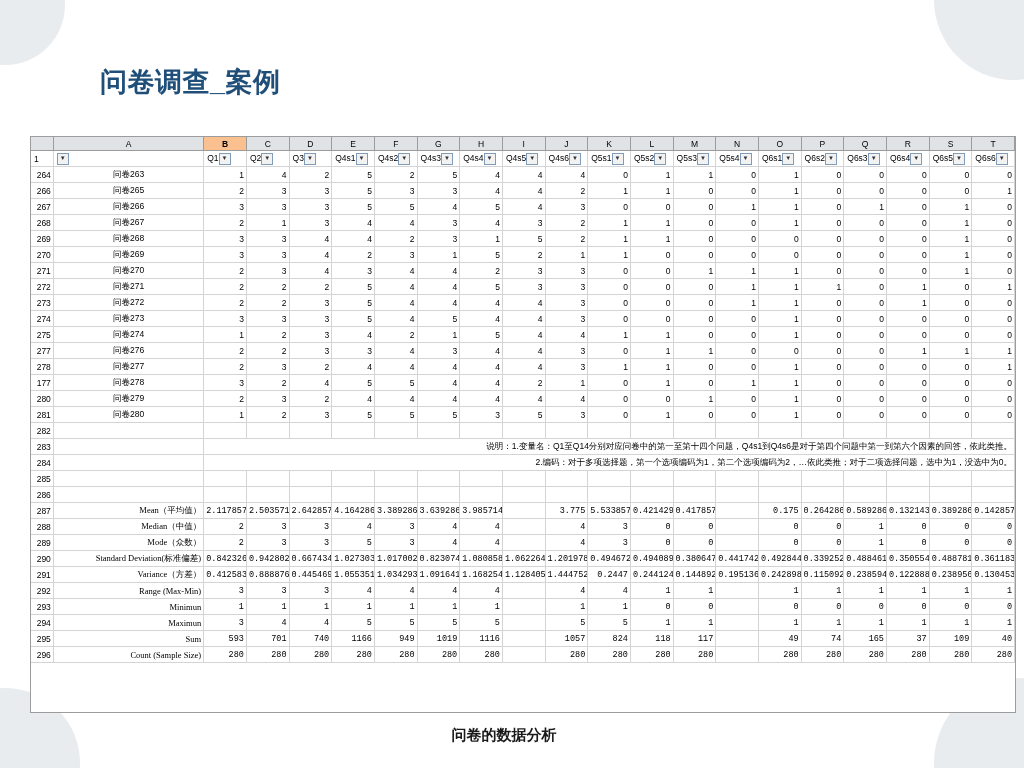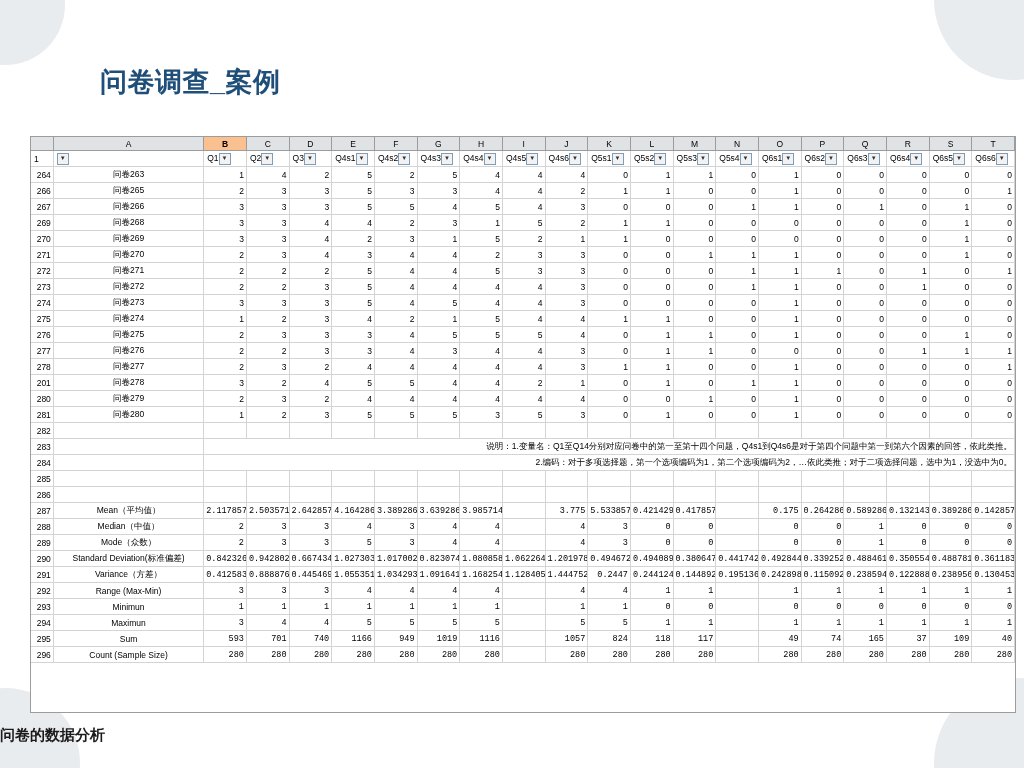--- a/index.html
+++ b/index.html
@@ -38,21 +38,21 @@
     font-size: 27px;
     font-weight: bold;
     color: #1f4e79;
     letter-spacing: 0.5px;
   }
   .slide-footer {
     position: absolute;
     left: 0;
     right: 16px;
     top: 726px;
-    text-align: left;
+    text-align: center;
     font-size: 15px;
     font-weight: bold;
     color: #1a1a1a;
   }
   
   .sheet {
     position: absolute;
     left: 30px;
     top: 136px;
     width: 984px;
@@ -127,23 +127,23 @@
     font-size: 6px;
     border: 1px solid #7f9db9;
     background: #f2f2f2;
     color: #333;
     vertical-align: middle;
     margin-right: 1px;
   }
   td.num { text-align: right; padding-right: 3px; }
   td.lbl { text-align: center; padding-left: 3px; }
   td.statlbl {
-    text-align: center;
+    text-align: right;
     padding-left: 3px;
-    font-family: Liberation Sans, sans-serif;
+    font-family: Liberation Serif, serif;
     font-size: 8px;
   }
   td.statnum {
     text-align: right;
     padding-right: 2px;
     font-family: "Liberation Mono", monospace;
     font-size: 8px;
   }
   td.note {
     text-align: right;
@@ -304,20 +304,43 @@
             <td class="num">0</td>
             <td class="num">1</td>
             <td class="num">1</td>
             <td class="num">0</td>
             <td class="num">1</td>
             <td class="num">0</td>
             <td class="num">1</td>
             <td class="num">0</td>
           </tr>
           <tr>
+            <td class="rowhead">268</td>
+            <td class="lbl">问卷267</td>
+            <td class="num">2</td>
+            <td class="num">1</td>
+            <td class="num">3</td>
+            <td class="num">4</td>
+            <td class="num">4</td>
+            <td class="num">3</td>
+            <td class="num">4</td>
+            <td class="num">3</td>
+            <td class="num">2</td>
+            <td class="num">1</td>
+            <td class="num">1</td>
+            <td class="num">0</td>
+            <td class="num">0</td>
+            <td class="num">1</td>
+            <td class="num">0</td>
+            <td class="num">0</td>
+            <td class="num">0</td>
+            <td class="num">1</td>
+            <td class="num">0</td>
+          </tr>
+          <tr>
             <td class="rowhead">269</td>
             <td class="lbl">问卷268</td>
             <td class="num">3</td>
             <td class="num">3</td>
             <td class="num">4</td>
             <td class="num">4</td>
             <td class="num">2</td>
             <td class="num">3</td>
             <td class="num">1</td>
             <td class="num">5</td>
@@ -465,43 +488,20 @@
             <td class="num">0</td>
             <td class="num">0</td>
             <td class="num">1</td>
             <td class="num">0</td>
             <td class="num">0</td>
             <td class="num">0</td>
             <td class="num">0</td>
             <td class="num">0</td>
           </tr>
           <tr>
-            <td class="rowhead">276</td>
-            <td class="lbl">问卷275</td>
-            <td class="num">2</td>
-            <td class="num">3</td>
-            <td class="num">3</td>
-            <td class="num">3</td>
-            <td class="num">4</td>
-            <td class="num">5</td>
-            <td class="num">5</td>
-            <td class="num">5</td>
-            <td class="num">4</td>
-            <td class="num">0</td>
-            <td class="num">1</td>
-            <td class="num">1</td>
-            <td class="num">0</td>
-            <td class="num">1</td>
-            <td class="num">0</td>
-            <td class="num">0</td>
-            <td class="num">0</td>
-            <td class="num">1</td>
-            <td class="num">0</td>
-          </tr>
-          <tr>
             <td class="rowhead">277</td>
             <td class="lbl">问卷276</td>
             <td class="num">2</td>
             <td class="num">2</td>
             <td class="num">3</td>
             <td class="num">3</td>
             <td class="num">4</td>
             <td class="num">3</td>
             <td class="num">4</td>
             <td class="num">4</td>
@@ -534,21 +534,21 @@
             <td class="num">0</td>
             <td class="num">0</td>
             <td class="num">1</td>
             <td class="num">0</td>
             <td class="num">0</td>
             <td class="num">0</td>
             <td class="num">0</td>
             <td class="num">1</td>
           </tr>
           <tr>
-            <td class="rowhead">201</td>
+            <td class="rowhead">177</td>
             <td class="lbl">问卷278</td>
             <td class="num">3</td>
             <td class="num">2</td>
             <td class="num">4</td>
             <td class="num">5</td>
             <td class="num">5</td>
             <td class="num">4</td>
             <td class="num">4</td>
             <td class="num">2</td>
             <td class="num">1</td>

